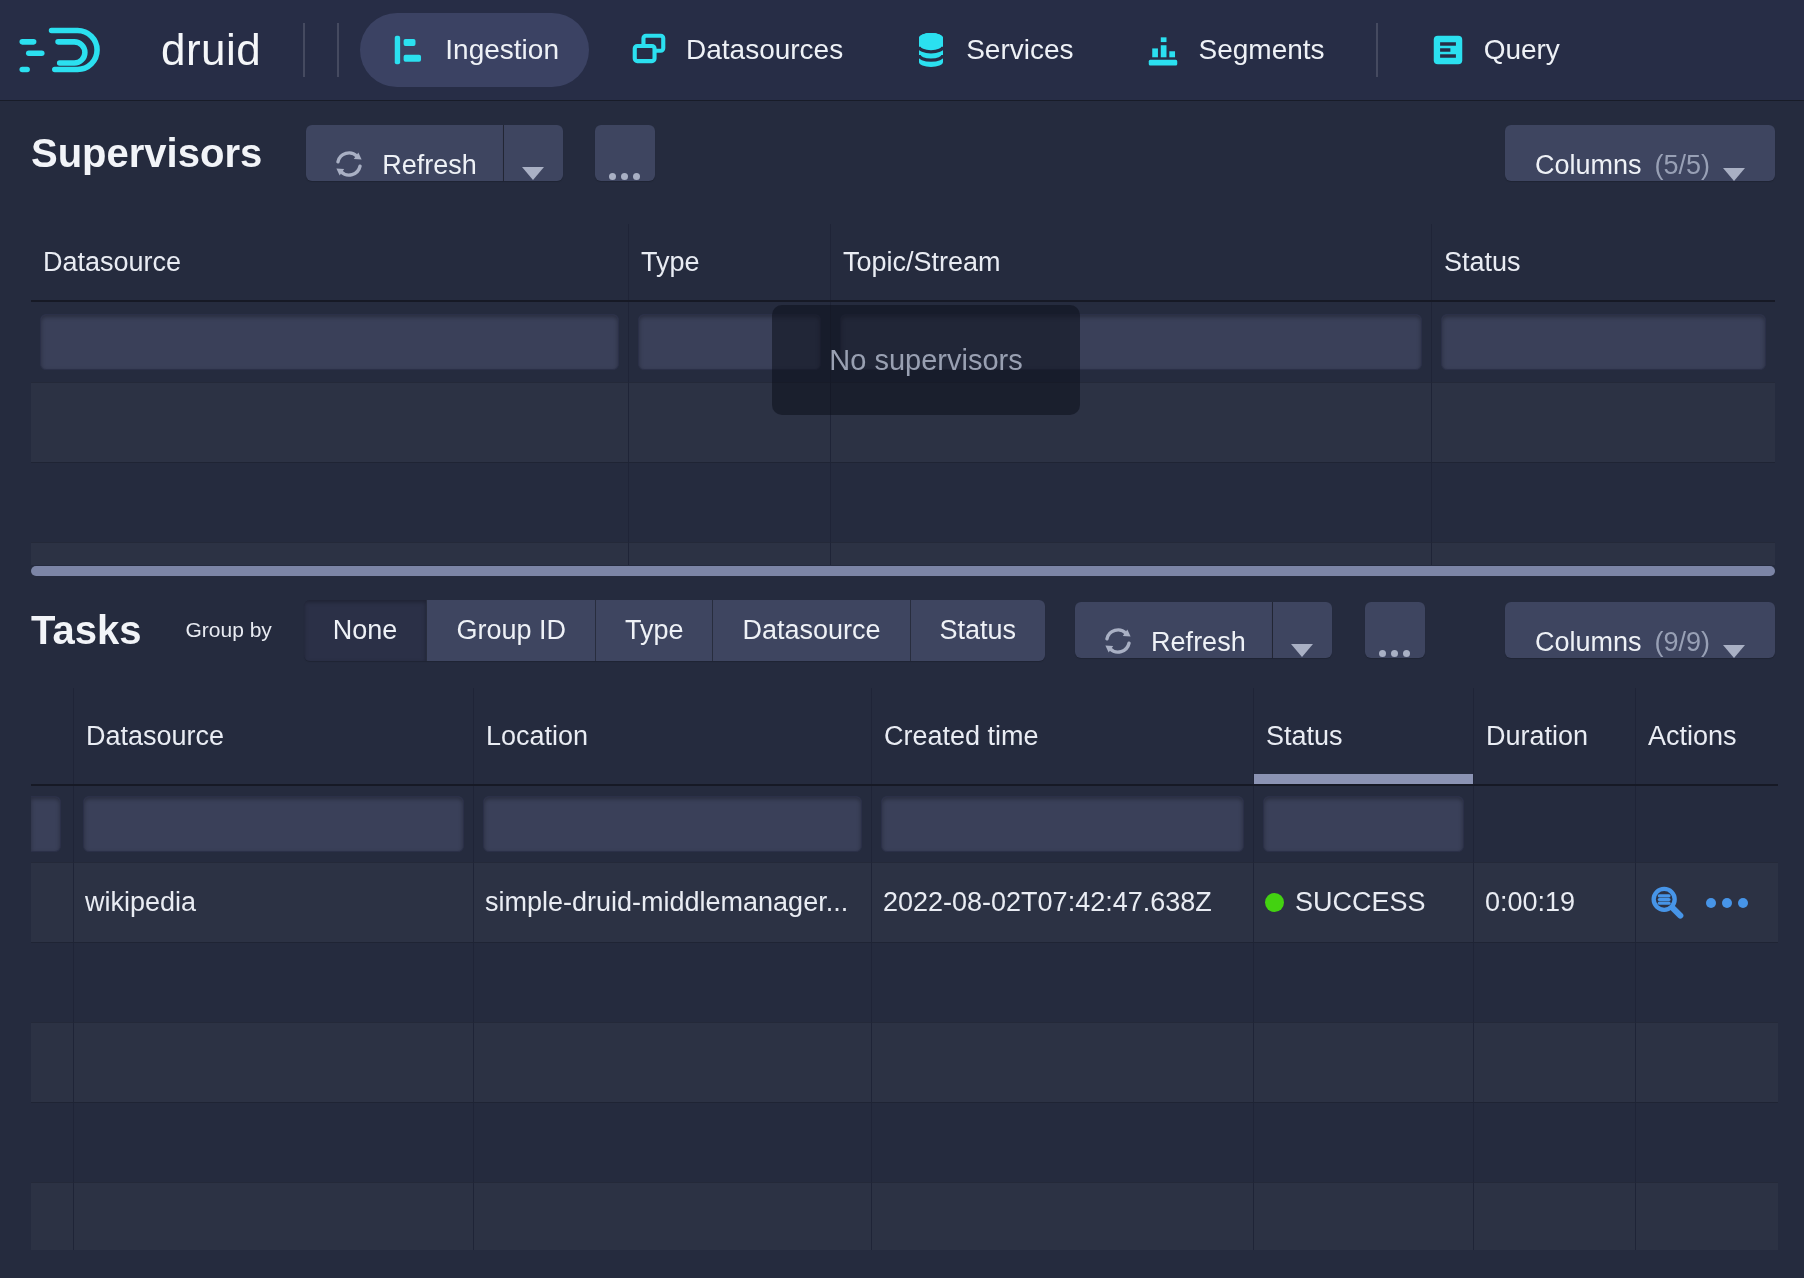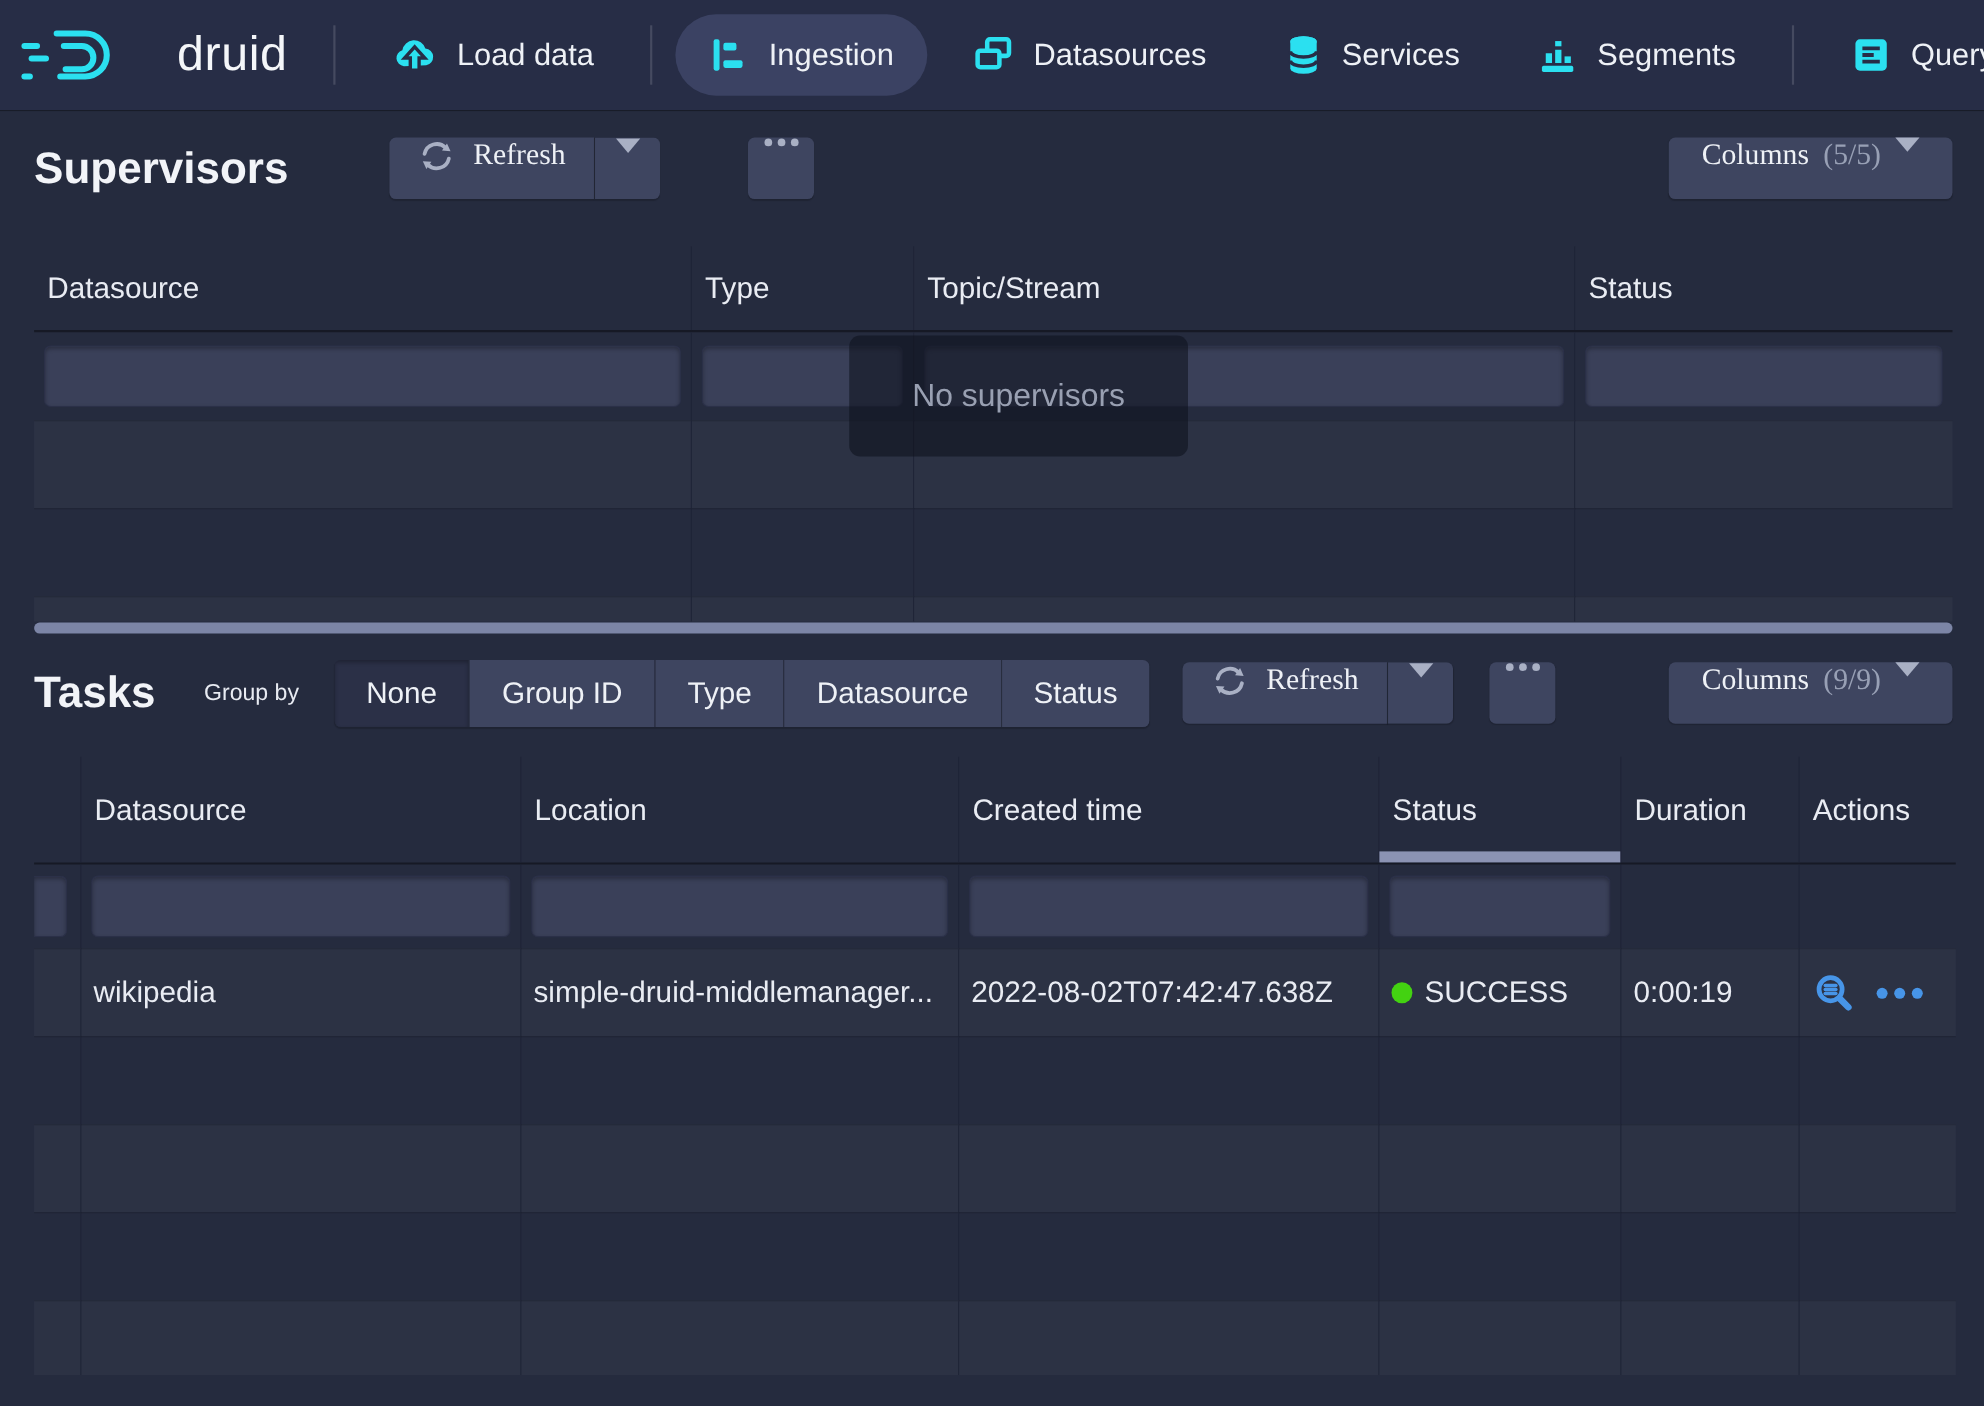--- a/index.html
+++ b/index.html
@@ -38,27 +38,27 @@
   .brand{display:flex;align-items:center;gap:20px;margin-right:26px;}
   .brand-name{font-size:44px;color:#f4f6f9;letter-spacing:.5px;}
   .nav-sep{width:2px;height:54px;background:rgba(255,255,255,.14);margin:0 16px;flex:0 0 2px;}
   .nav-item{
     display:flex;align-items:center;gap:17px;font-size:28px;color:#eef1f6;
     padding:0 30px;height:74px;border-radius:37px;margin:0 5px;cursor:pointer;white-space:nowrap;
   }
   .nav-item.active{background:var(--pill);}
   
   .section-bar{position:absolute;left:31px;right:29px;display:flex;align-items:center;}
-  .sup-bar{top:116px;height:74px;gap:48px;}
+  .sup-bar{top:116px;height:74px;}
   .tasks-bar{top:598px;height:64px;}
   .section-title{font-size:40px;font-weight:600;margin:0;color:#f2f4f8;}
   .btn{
     height:56px;background:var(--btn);border:none;color:var(--text);font-size:27px;
-    display:inline-flex;align-items:flex-start;justify-content:center;border-radius:6px;
-    font-family:Liberation Serif, serif;cursor:pointer;box-shadow:0 1px 1px rgba(0,0,0,.18);
+    display:inline-flex;align-items:flex-end;justify-content:center;border-radius:6px;
+    font-family:Liberation Sans, sans-serif;cursor:pointer;box-shadow:0 1px 1px rgba(0,0,0,.18);
   }
   .split{display:inline-flex;}
   .split .main{border-radius:6px 0 0 6px;padding:0 26px;gap:16px;}
   .split .caret-btn{border-radius:0 6px 6px 0;width:60px;border-left:1px solid rgba(0,0,0,.45);}
   .more-btn{width:60px;gap:5px;}
   .dot{width:7px;height:7px;border-radius:50%;background:var(--icon-muted);}
   .caret{width:0;height:0;border-left:11px solid transparent;border-right:11px solid transparent;border-top:13px solid var(--icon-muted);}
   .columns-btn{margin-left:auto;padding:0 30px;gap:13px;}
   .muted{color:var(--muted);}
   .group-label{font-size:21px;margin:0 32px 0 44px;color:#e8ebf2;}
@@ -123,27 +123,20 @@
     <svg width="122" height="56" viewBox="0 0 75 32" fill="none" stroke="#2be0f0" stroke-width="3.4" stroke-linecap="round">
       <path d="M20 4 h16 a12 12 0 0 1 0 24 h-14"></path>
       <path d="M24 11 h10 a6.5 6.5 0 0 1 0 13 h-9"></path>
       <line x1="2" y1="11" x2="9" y2="11"></line>
       <line x1="6" y1="18" x2="14" y2="18"></line>
       <line x1="2" y1="28" x2="5" y2="28"></line>
     </svg>
     <span class="brand-name">druid</span>
   </div>
   <div class="nav-sep"></div>
-  <div class="nav-item">
-    <svg width="42" height="40" viewBox="0 0 26 26">
-      <path fill="#2be0f0" d="M6.6 19.6 a4.8 4.8 0 0 1 -0.9 -9.4 a7 7 0 0 1 13.6 -1 a5 5 0 0 1 0.5 9.9 z"></path>
-      <path fill="#2be0f0" stroke="#272d46" stroke-width="2" d="M13 8.2 l6 6.6 h-3.4 v7.2 h-5.2 v-7.2 h-3.4 z"></path>
-    </svg>
-    <span>Load data</span>
-  </div>
   <div class="nav-sep"></div>
   <div class="nav-item active">
     <svg width="38" height="38" viewBox="0 0 24 24" fill="#2be0f0">
       <rect x="3" y="3" width="3.4" height="18" rx="1.2"></rect>
       <rect x="8.6" y="5" width="7.5" height="4.4" rx="1.2"></rect>
       <rect x="8.6" y="15" width="11" height="4.4" rx="1.2"></rect>
     </svg>
     <span>Ingestion</span>
   </div>
   <div class="nav-item">

